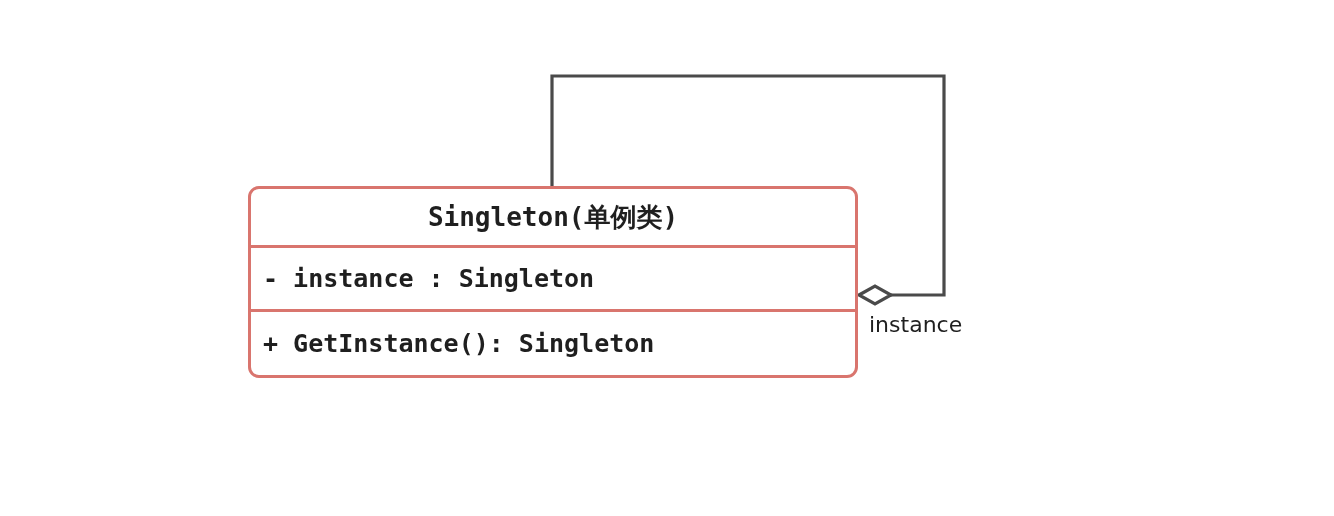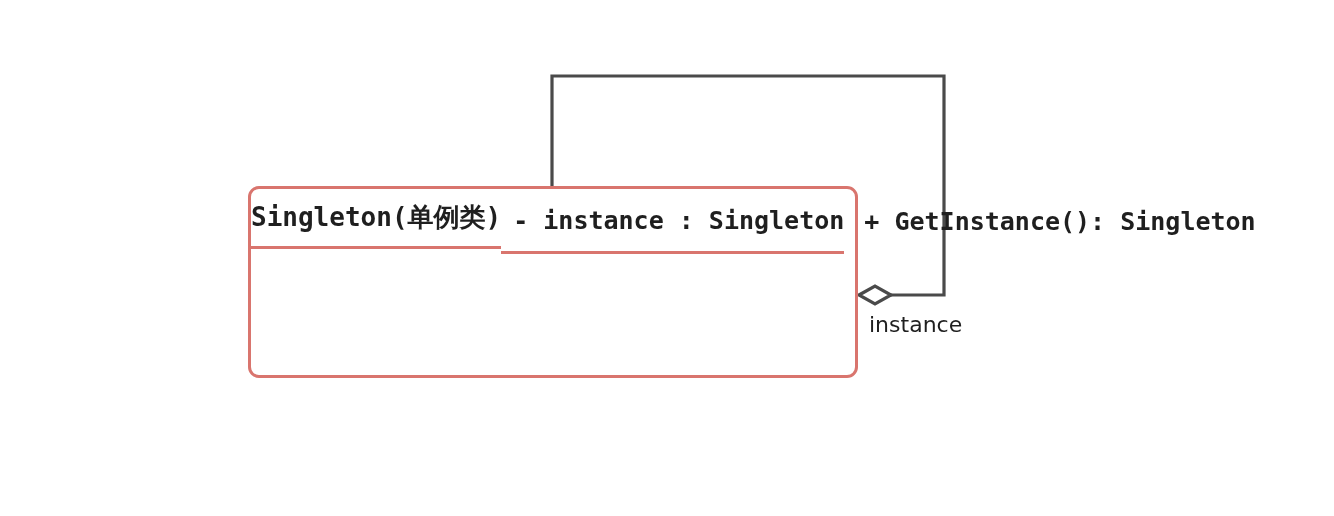--- a/index.html
+++ b/index.html
@@ -38,21 +38,22 @@
     position: absolute;
     left: 248px;
     top: 186px;
     width: 610px;
     height: 192px;
     box-sizing: border-box;
     border: 3px solid #d9756e;
     border-radius: 11px;
     background: #ffffff;
     display: flex;
-    flex-direction: row;
+    flex-direction: column;
+    justify-content: center;
   }
 
   .compartment {
     box-sizing: border-box;
     display: flex;
     align-items: center;
   }
 
   #class-title-compartment {
     height: 60px;
@@ -70,21 +71,21 @@
   }
 
   #attributes-compartment {
     height: 65px;
     border-bottom: 3px solid #d9756e;
     padding-left: 12px;
   }
 
   #methods-compartment {
     height: 64px;
-    padding-left: 20px;
+    padding-left: 12px;
   }
 
   .member-text {
     font-family: "DejaVu Sans Mono", monospace;
     font-weight: bold;
     font-size: 25px;
     color: #1f1f1f;
     white-space: nowrap;
   }
 

